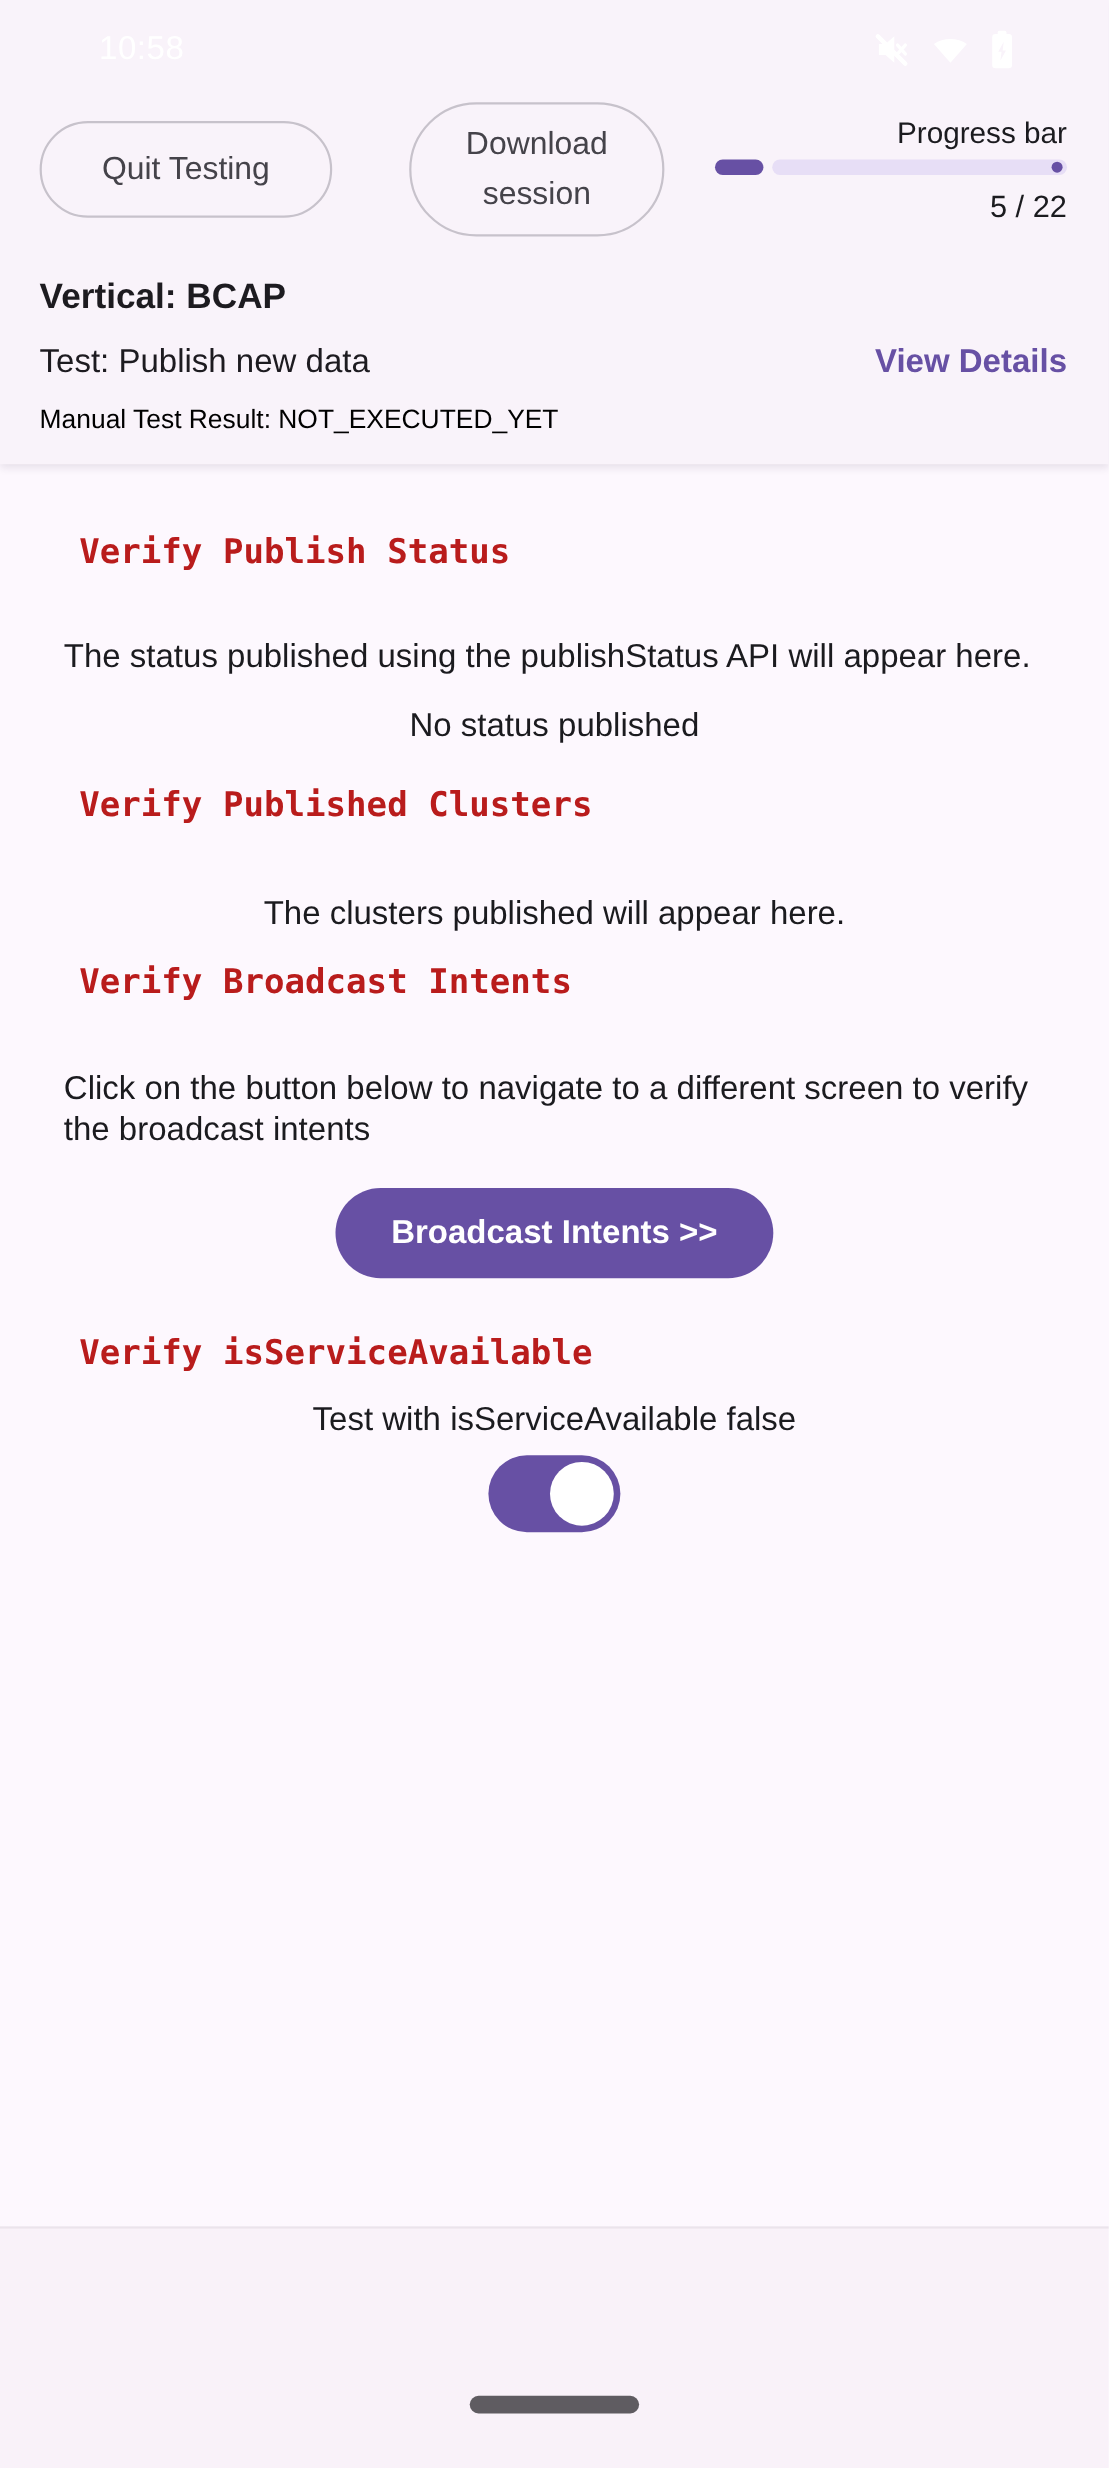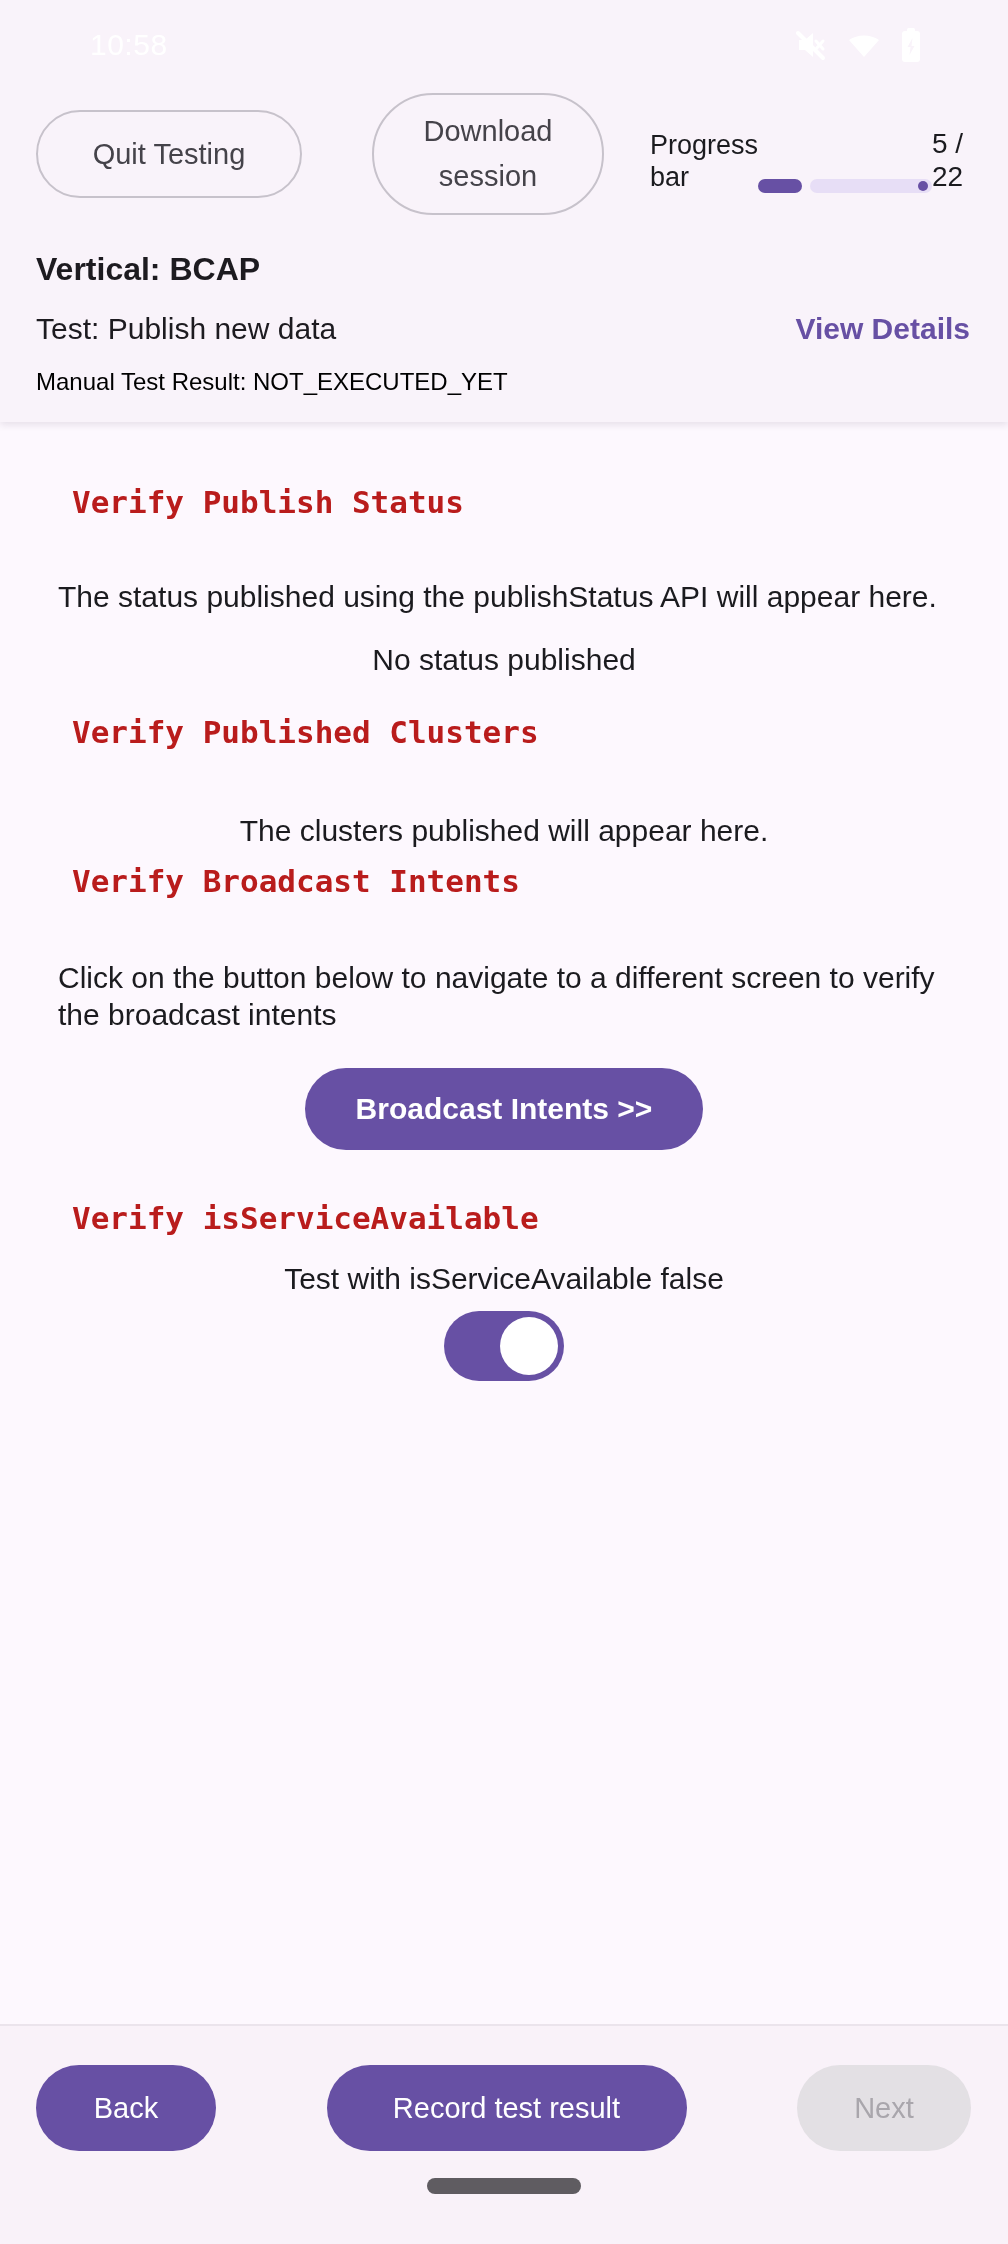--- a/index.html
+++ b/index.html
@@ -17,41 +17,41 @@
 
   .controls-row { display:flex; align-items:center; margin:3px 38px 0 36px; height:122px; }
   .pill-outline {
     border:2px solid #c7c2cb; background:transparent; color:#45434a;
     font-family:"Liberation Sans", sans-serif; font-size:29px; cursor:pointer;
     display:flex; align-items:center; justify-content:center; text-align:center;
   }
   .quit-btn { width:266px; height:88px; border-radius:44px; }
   .download-btn { width:232px; height:122px; border-radius:61px; margin-left:70px; line-height:1.55; padding:0 24px; }
 
-  .progress-block { margin-left:auto; width:320px; display:flex; flex-direction:row; align-items:flex-end; }
+  .progress-block { margin-left:auto; width:320px; display:flex; flex-direction:column; align-items:flex-end; }
   .progress-label { font-size:27px; color:#1b1b1f; line-height:32px; }
   .progress-bar { width:320px; height:14px; margin-top:8px; display:flex; align-items:center; }
   .progress-fill { width:44px; height:14px; border-radius:7px; background:#6750a4; }
   .progress-track { margin-left:8px; flex:1; height:14px; border-radius:7px; background:#e7def6; position:relative; }
   .progress-dot { position:absolute; right:4px; top:2px; width:10px; height:10px; border-radius:50%; background:#6750a4; }
   .progress-value { font-size:28px; margin-top:12px; line-height:33px; color:#1b1b1f; }
 
   .test-info { padding:0 38px 0 36px; }
   .test-vertical { margin-top:36px; font-size:32px; font-weight:700; color:#1d1b20; }
   .test-row { margin-top:24px; display:flex; align-items:flex-start; justify-content:space-between; }
   .test-name { font-size:30px; color:#1d1b20; }
   .view-details { font-size:30px; font-weight:600; color:#6750a4; cursor:pointer; }
   .manual-result { margin-top:22px; font-size:24px; color:#000000; }
 
   
   .content { padding:0 58px; position:relative; z-index:1; }
   .mono-heading { font-family:"DejaVu Sans Mono", monospace; font-size:31px; font-weight:700; color:#b91c1c; margin-left:14px; line-height:36px; }
   .h1 { margin-top:62px; }
   .h2 { margin-top:36px; }
-  .h3 { margin-top:14px; }
+  .h3 { margin-top:26px; }
   .h4 { margin-top:50px; }
   .para { font-size:30px; line-height:37px; color:#1b1b1f; }
   .p1 { margin-top:58px; }
   .p2 { margin-top:62px; text-align:center; }
   .p3 { margin-top:60px; }
   .p4 { margin-top:61px; }
   .status-line { font-size:30px; line-height:37px; text-align:center; color:#1b1b1f; }
   .s1 { margin-top:26px; }
   .s2 { margin-top:23px; }
   .toggle-caption { margin-top:24px; }
@@ -149,21 +149,16 @@
 
     <div class="mono-heading h4">Verify isServiceAvailable</div>
     <div class="status-line toggle-caption">Test with isServiceAvailable false</div>
     <div class="switch" role="switch" aria-checked="true">
       <div class="switch-thumb"></div>
     </div>
 
   </div>
 
   <div class="bottom-bar">
-    <div class="bottom-row">
-      <button class="primary-btn back-btn">Back</button>
-      <button class="primary-btn record-btn">Record test result</button>
-      <button class="next-btn" disabled="">Next</button>
-    </div>
     <div class="nav-handle"></div>
   </div>
 
 </div>
 
 </body></html>

